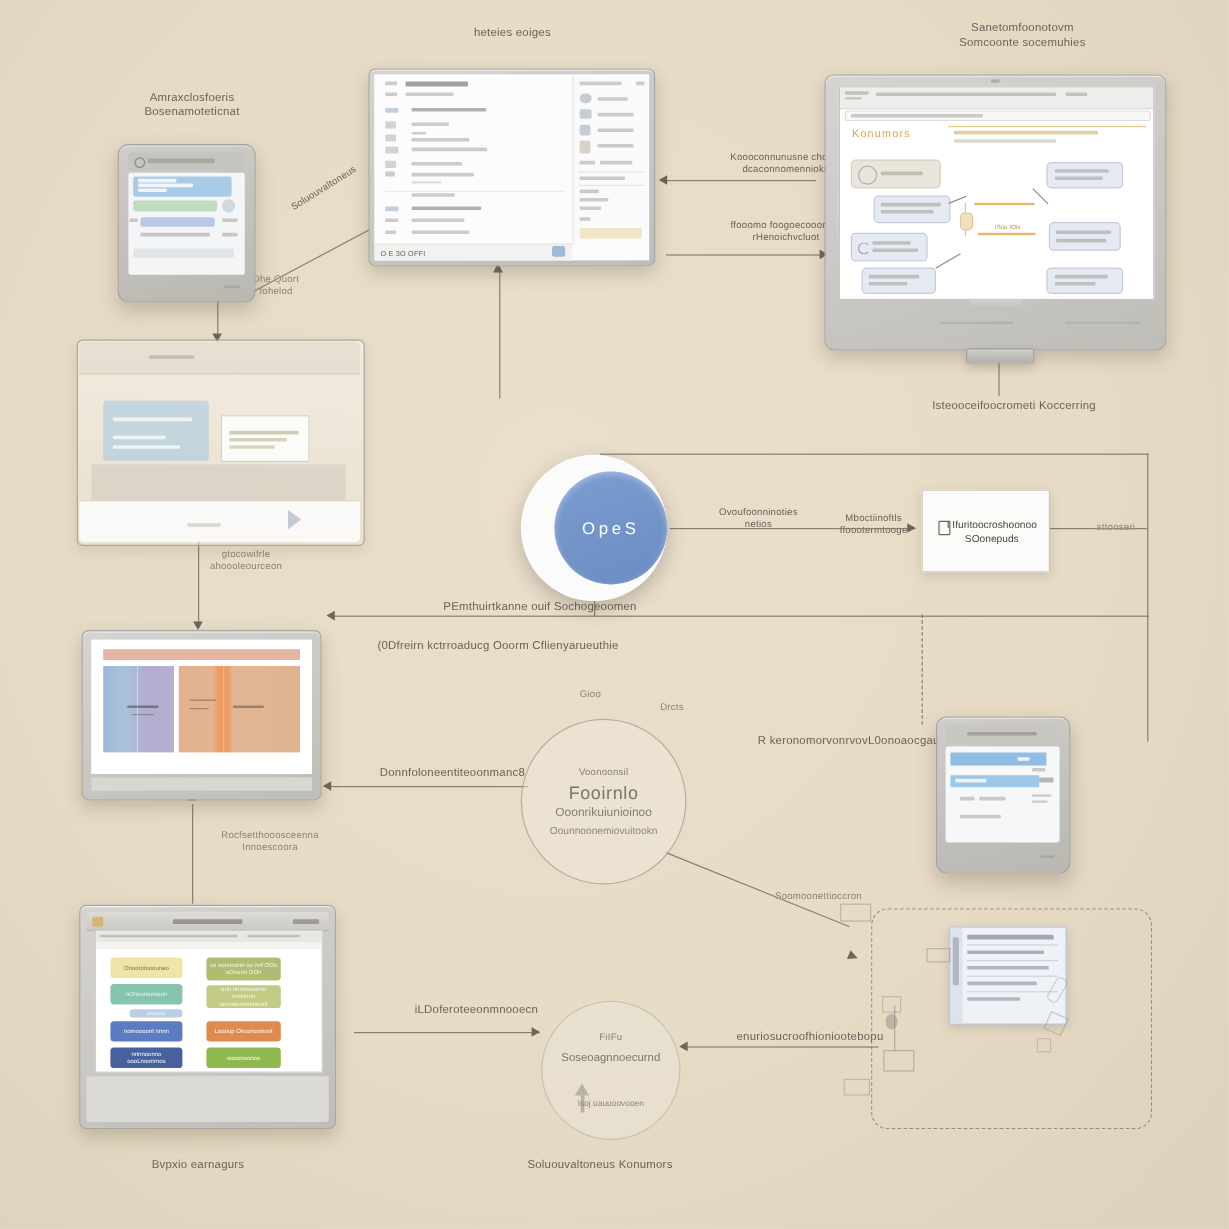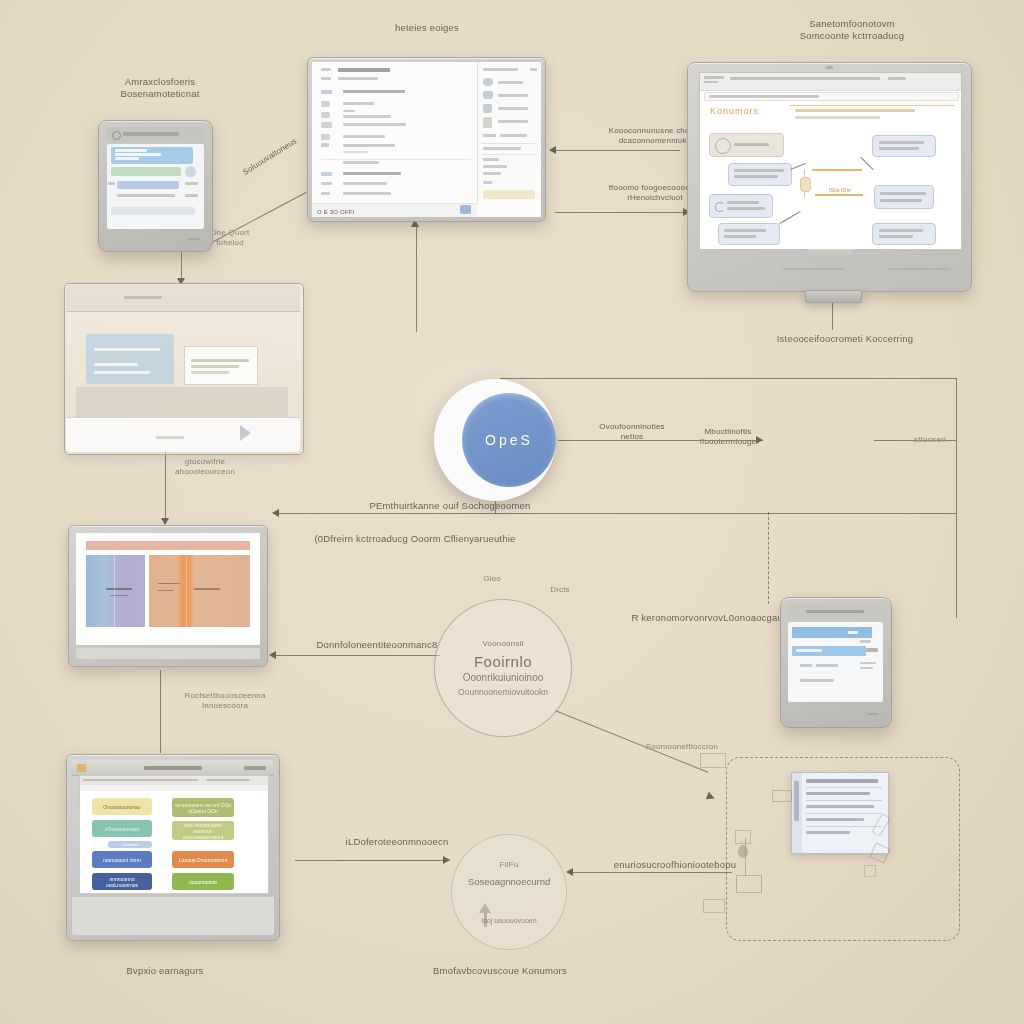--- a/index.html
+++ b/index.html
@@ -112,24 +112,24 @@
 
   <div class="edge" style="left:555px;top:710px;width:165px;transform:rotate(22deg);"></div>
   <div class="arrowhead" style="left:707px;top:793px;border-left:8px solid #6e6459;border-top:4.5px solid transparent;border-bottom:4.5px solid transparent;transform:rotate(22deg);"></div>
 
   <div class="edgev" style="left:768px;top:512px;height:92px;border-left:1px dashed #6e6459;background:none;width:0;"></div>
 
   <div class="lbl" style="left:75px;top:76px;width:170px;">Amraxclosfoeris
 Bosenamoteticnat</div>
   <div class="lbl" style="left:347px;top:22px;width:160px;">heteies eoiges</div>
   <div class="lbl" style="left:742px;top:18px;width:220px;">Sanetomfoonotovm
-Somcoonte kctrroaducg</div>
+Somcoonte socemuhies</div>
 
   <div class="lbl" style="left:65px;top:965px;width:200px;">Bvpxio earnagurs</div>
-  <div class="lbl" style="left:370px;top:965px;width:260px;">Bmofavbcovuscoue Konumors</div>
+  <div class="lbl" style="left:370px;top:965px;width:260px;">Soluouvaltoneus Konumors</div>
 
   <div class="lbl sm" style="left:210px;top:152px;width:120px;transform:rotate(-32deg);">Soluouvaltoneus</div>
   <div class="lbl sm dim" style="left:185px;top:228px;width:90px;">Dhe Quort
 fohelod</div>
   <div class="lbl sm" style="left:565px;top:126px;width:180px;">Koooconnunusne chorov
 dcaconnomenniokn</div>
   <div class="lbl sm" style="left:560px;top:183px;width:190px;">ffooomo foogoecooonfov
 rHenoichvcluot</div>
   <div class="lbl" style="left:730px;top:333px;width:230px;">Isteooceifoocrometi Koccerring</div>
   <div class="lbl sm" style="left:562px;top:422px;width:140px;">Ovoufoonninoties
@@ -420,20 +420,25 @@
 
   <div class="ghost-circle" style="left:451px;top:834px;width:114px;height:114px;background:rgba(233,227,214,.55);border-color:rgba(130,122,108,.3);">
     <div class="lbl sm dim" style="position:static;width:100%;margin-bottom:6px;">FiIFu</div>
     <div style="font-size:9.5px;color:#7d7567;">Soseoagnnoecurnd</div>
     <div class="abs" style="left:27px;top:68px;width:0;height:0;border-bottom:10px solid rgba(140,132,118,.5);border-left:6px solid transparent;border-right:6px solid transparent;"></div>
     <div class="abs" style="left:32px;top:78px;width:3px;height:14px;background:rgba(140,132,118,.5);"></div>
     <div style="font-size:7px;color:#8e8678;margin-top:30px;">Isoj uauuoovooen</div>
   </div>
 
 
+  <div class="card" style="left:768px;top:408px;width:105px;height:67px;font-size:8.5px;line-height:12px;white-space:pre-line;">
+    <span class="abs" style="left:13px;top:25px;width:8px;height:10px;border:1.2px solid #6b655a;border-radius:1px;"></span>
+    <span style="padding-left:10px;">I Ifuritoocroshoonoo
+SOonepuds</span>
+  </div>
 
   <div class="hub" style="left:434px;top:379px;width:122px;height:122px;">
     <div class="hub-inner" style="width:94px;height:94px;">
       <span>OpeS</span>
     </div>
   </div>
 
 </div>
 
 </body></html>

